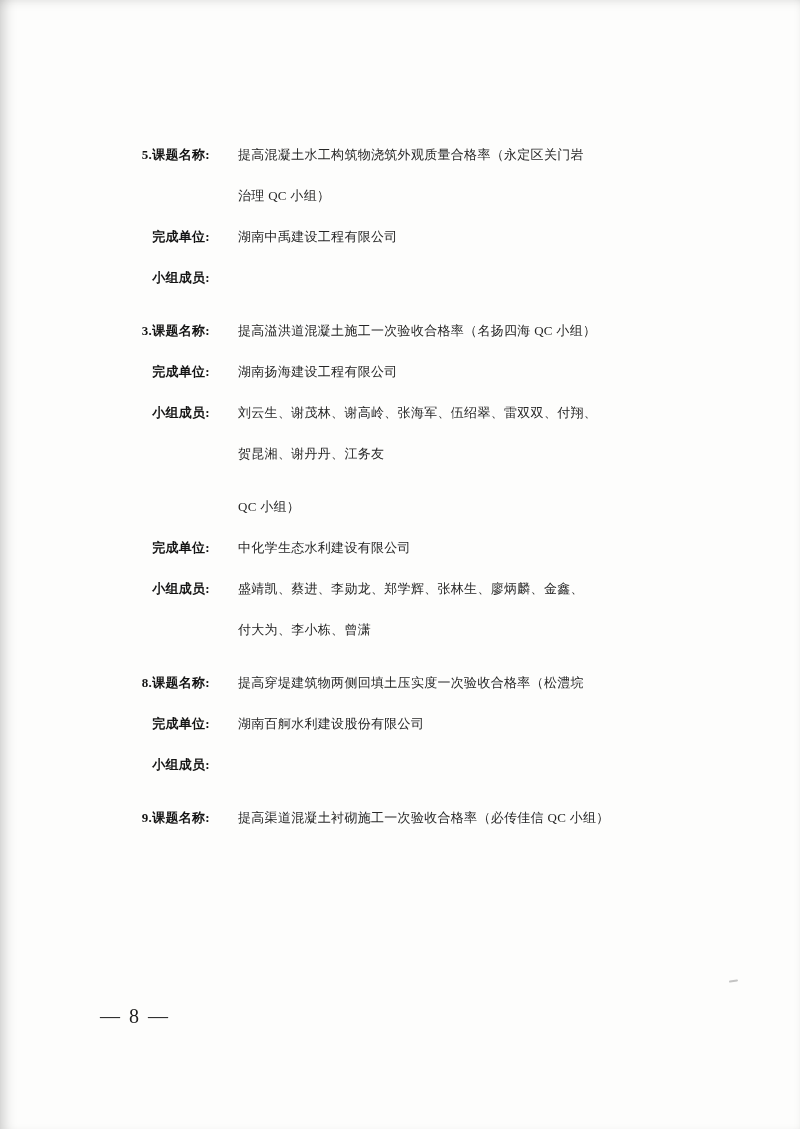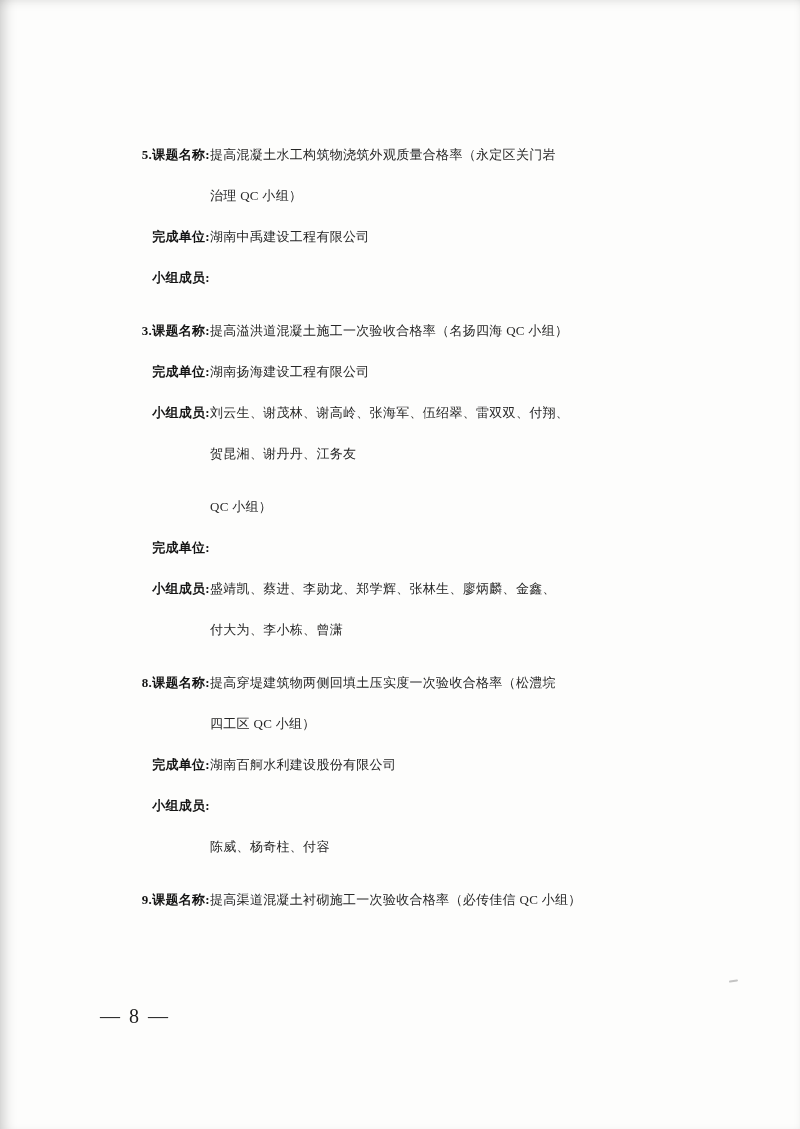--- a/index.html
+++ b/index.html
@@ -34,21 +34,21 @@
     white-space: nowrap;
   }
   .label {
     flex: 0 0 100px;
     text-align: right;
     font-weight: 700;
     color: #141414;
     white-space: nowrap;
   }
   .text {
-    margin-left: 0;
+    margin-left: 28px;
     white-space: nowrap;
   }
   .page-number {
     position: absolute;
     left: 100px;
     top: 1002px;
     font-size: 20px;
     line-height: 28px;
     color: #1f1f1f;
     letter-spacing: 2px;
@@ -108,50 +108,49 @@
       </div>
     </div>
 
     <div class="item">
       <div class="line">
         <span class="label"></span>
         <span class="text">QC 小组）</span>
       </div>
       <div class="line">
         <span class="label">完成单位:</span>
+        <span class="text">中化学生态水利建设有限公司</span>
       </div>
       <div class="line">
         <span class="label">小组成员:</span>
         <span class="text">盛靖凯、蔡进、李勋龙、郑学辉、张林生、廖炳麟、金鑫、</span>
       </div>
       <div class="line">
         <span class="label"></span>
         <span class="text">付大为、李小栋、曾潇</span>
       </div>
     </div>
 
     <div class="item">
       <div class="line">
         <span class="label">8.课题名称:</span>
         <span class="text">提高穿堤建筑物两侧回填土压实度一次验收合格率（松澧垸</span>
       </div>
       <div class="line">
         <span class="label"></span>
-        <span class="text">四工区 QC 小组）</span>
       </div>
       <div class="line">
         <span class="label">完成单位:</span>
         <span class="text">湖南百舸水利建设股份有限公司</span>
       </div>
       <div class="line">
         <span class="label">小组成员:</span>
       </div>
       <div class="line">
         <span class="label"></span>
-        <span class="text">陈威、杨奇柱、付容</span>
       </div>
     </div>
 
     <div class="item">
       <div class="line">
         <span class="label">9.课题名称:</span>
         <span class="text">提高渠道混凝土衬砌施工一次验收合格率（必传佳信 QC 小组）</span>
       </div>
     </div>
 

